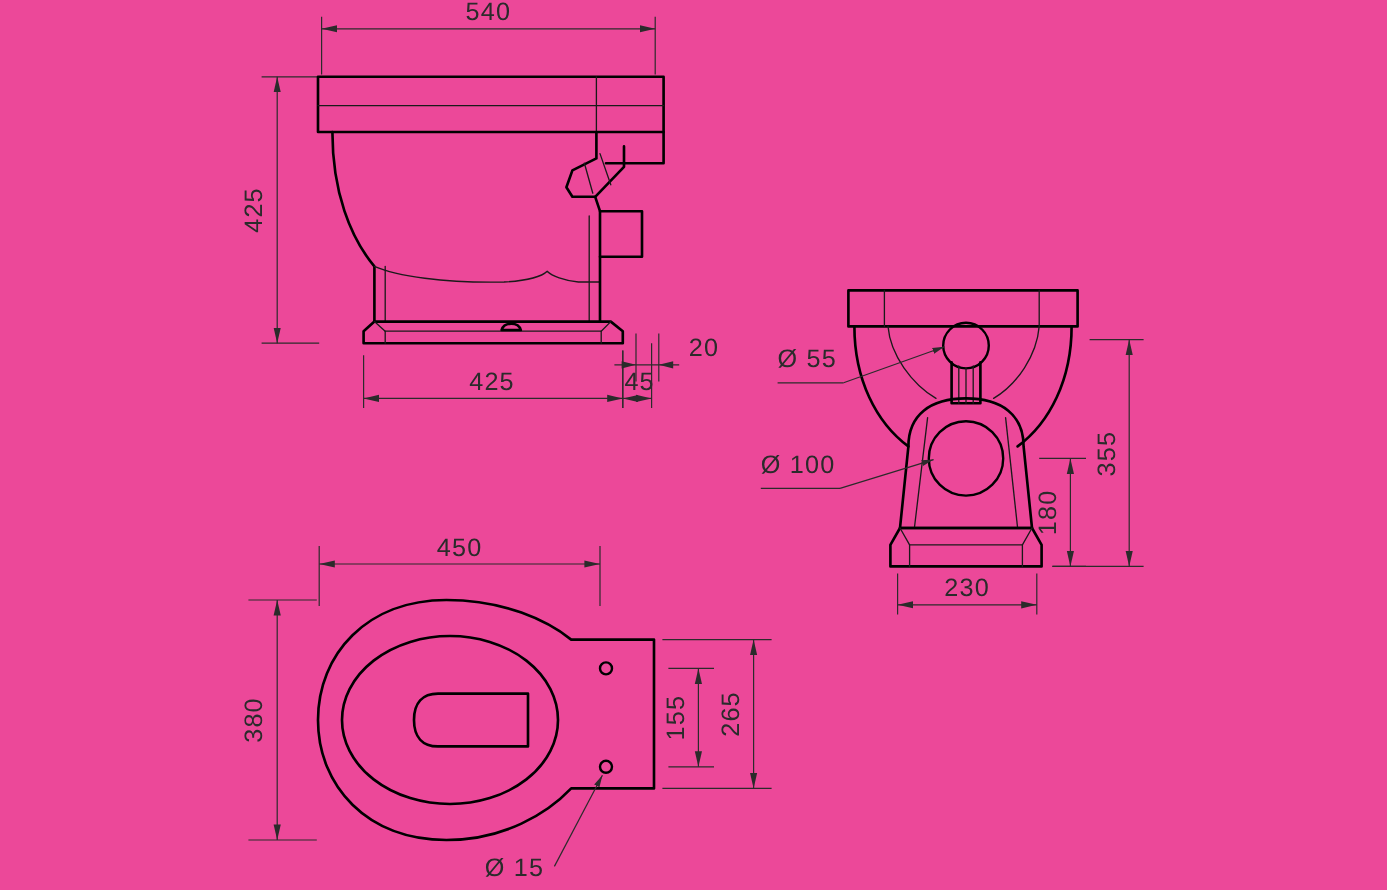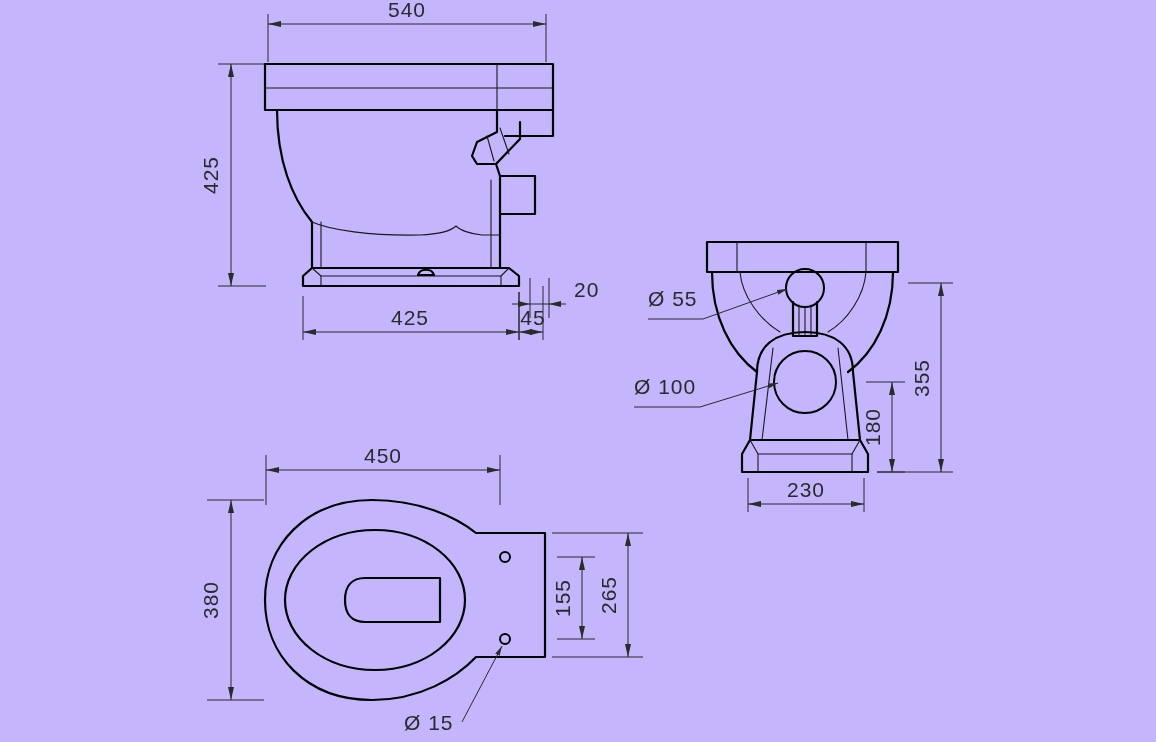--- a/index.html
+++ b/index.html
@@ -7,21 +7,21 @@
     padding: 0;
     background: #ffffff;
   }
   body {
     font-family: "Liberation Sans", sans-serif;
   }
   #drawing-sheet {
     position: relative;
     width: 1156px;
     height: 742px;
-    background: #c4b5fd;
+    background: #ec4899;
     overflow: hidden;
     text-align: right;
   }
   #drawing-sheet svg {
     display: block;
     width: 1156px;
     height: 742px;
   }
   .part-outline {
     fill: none;

